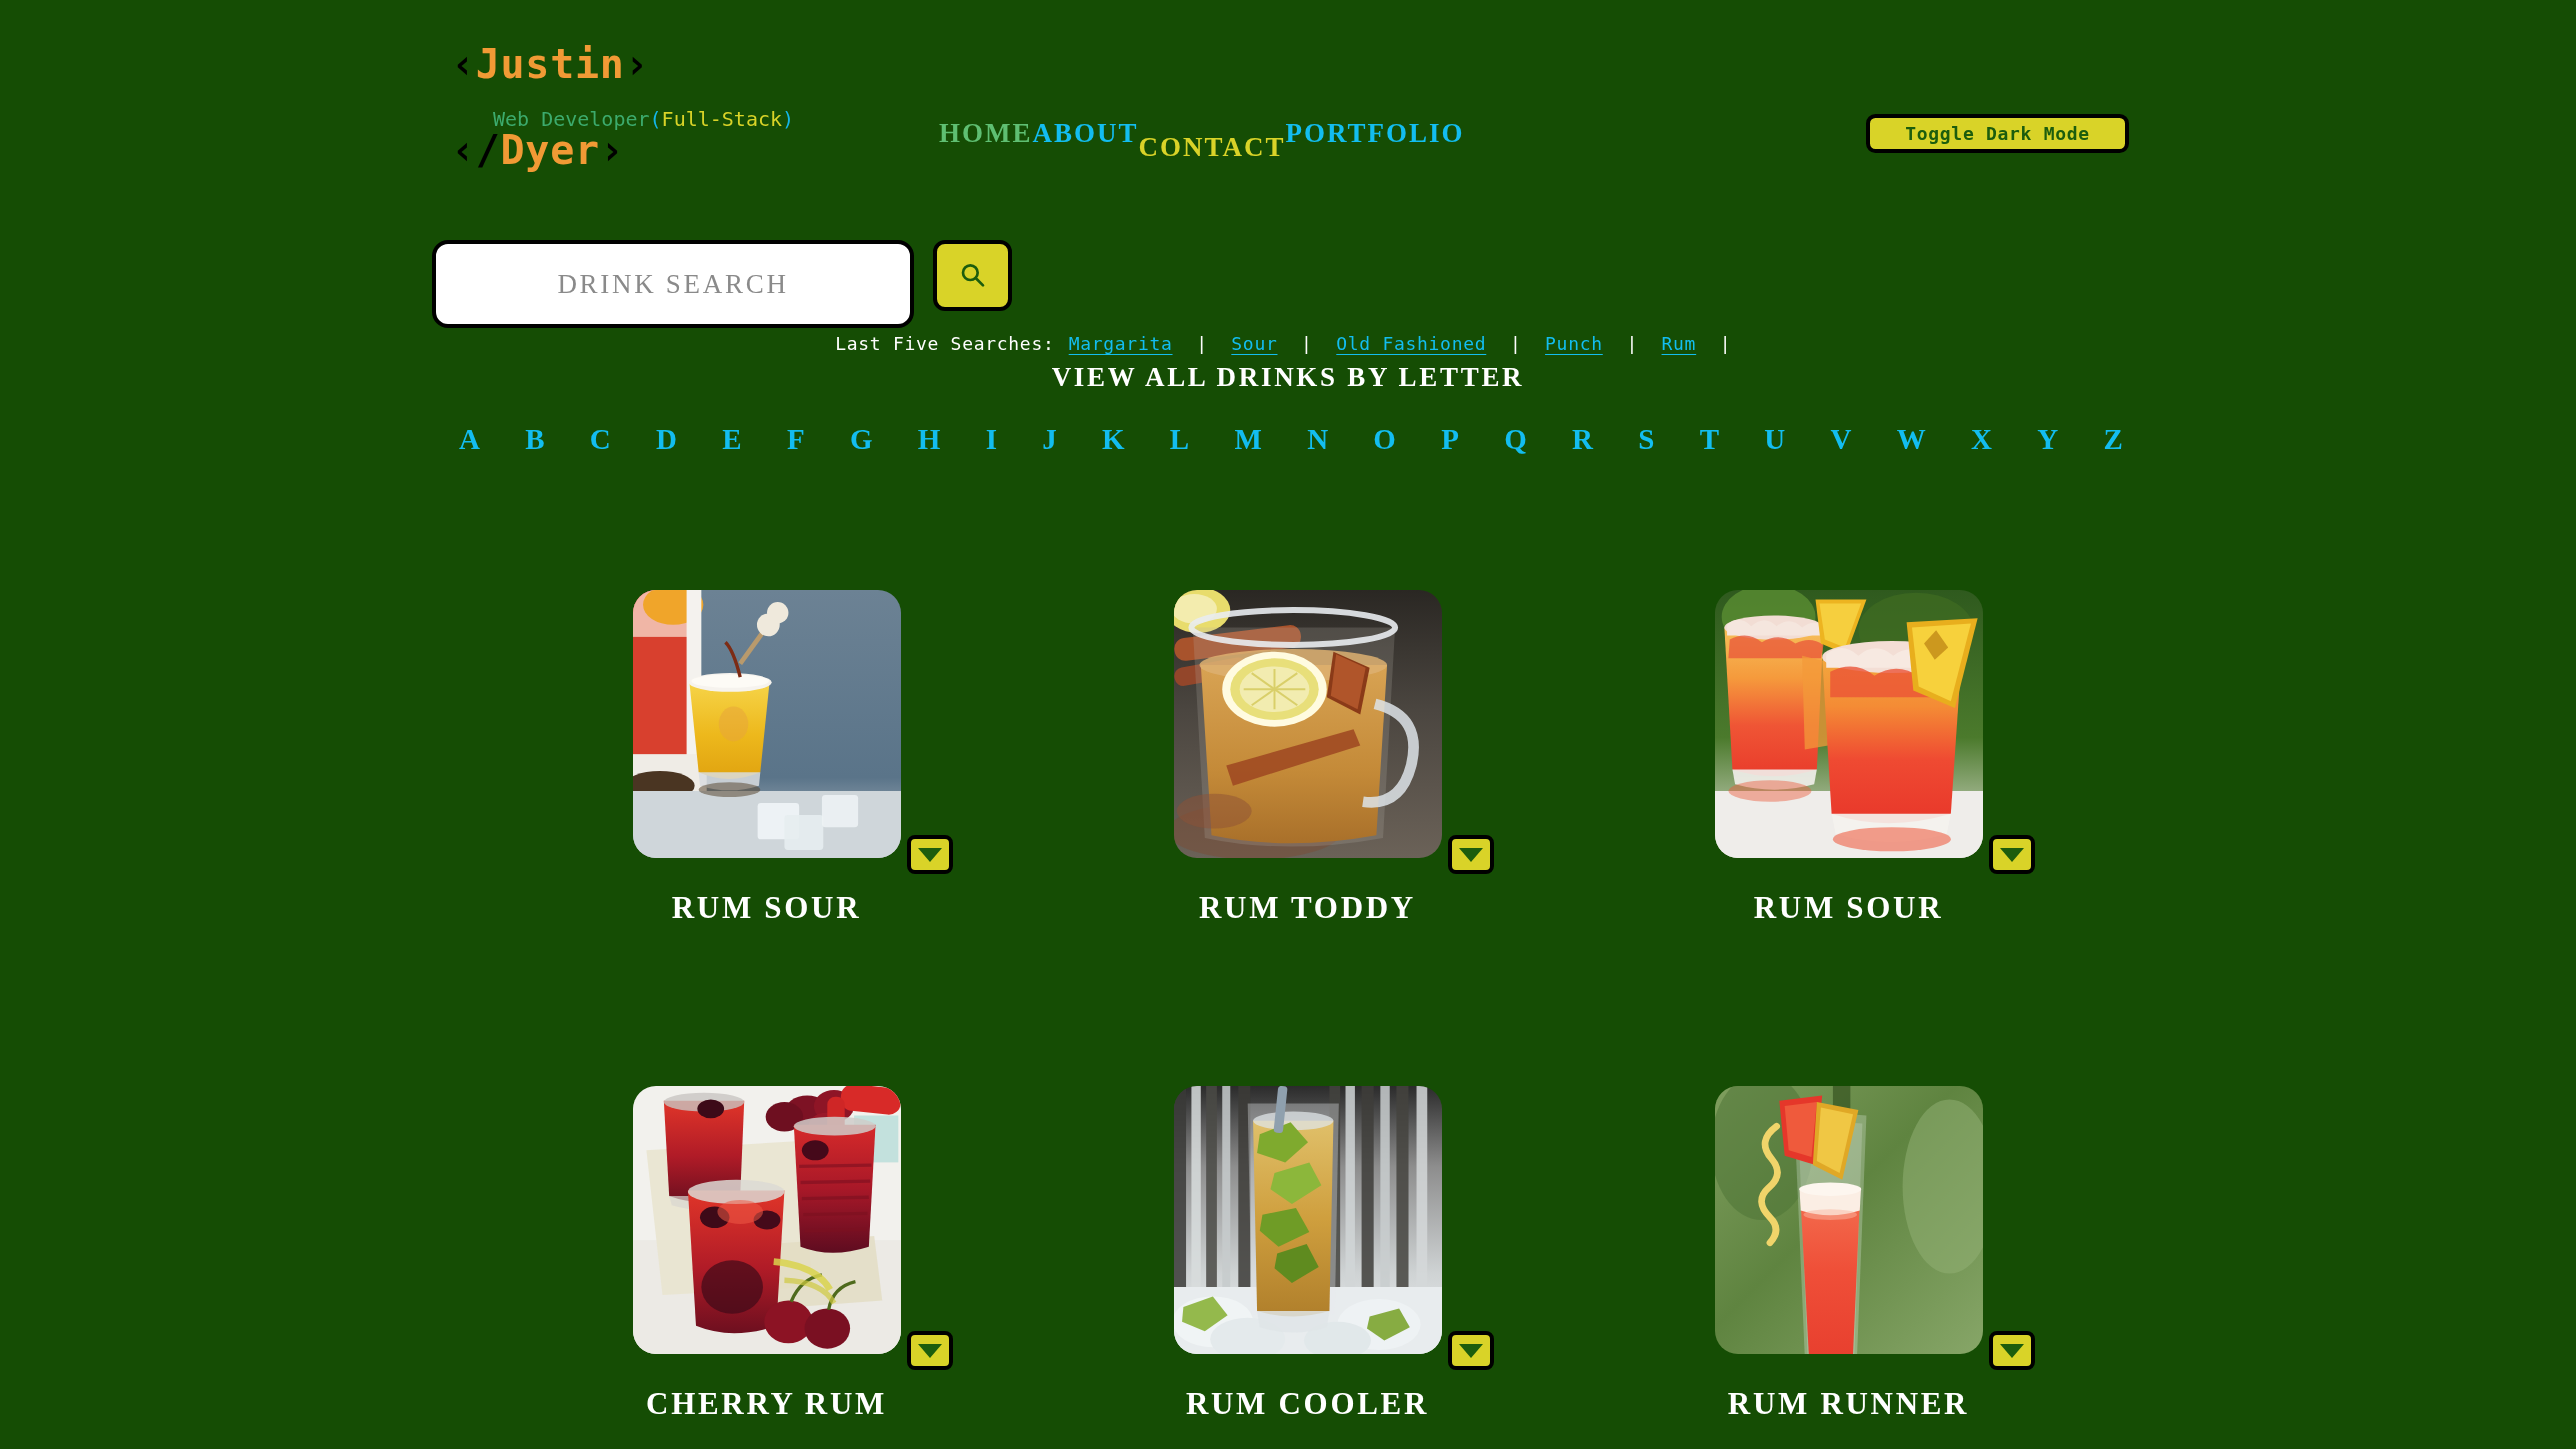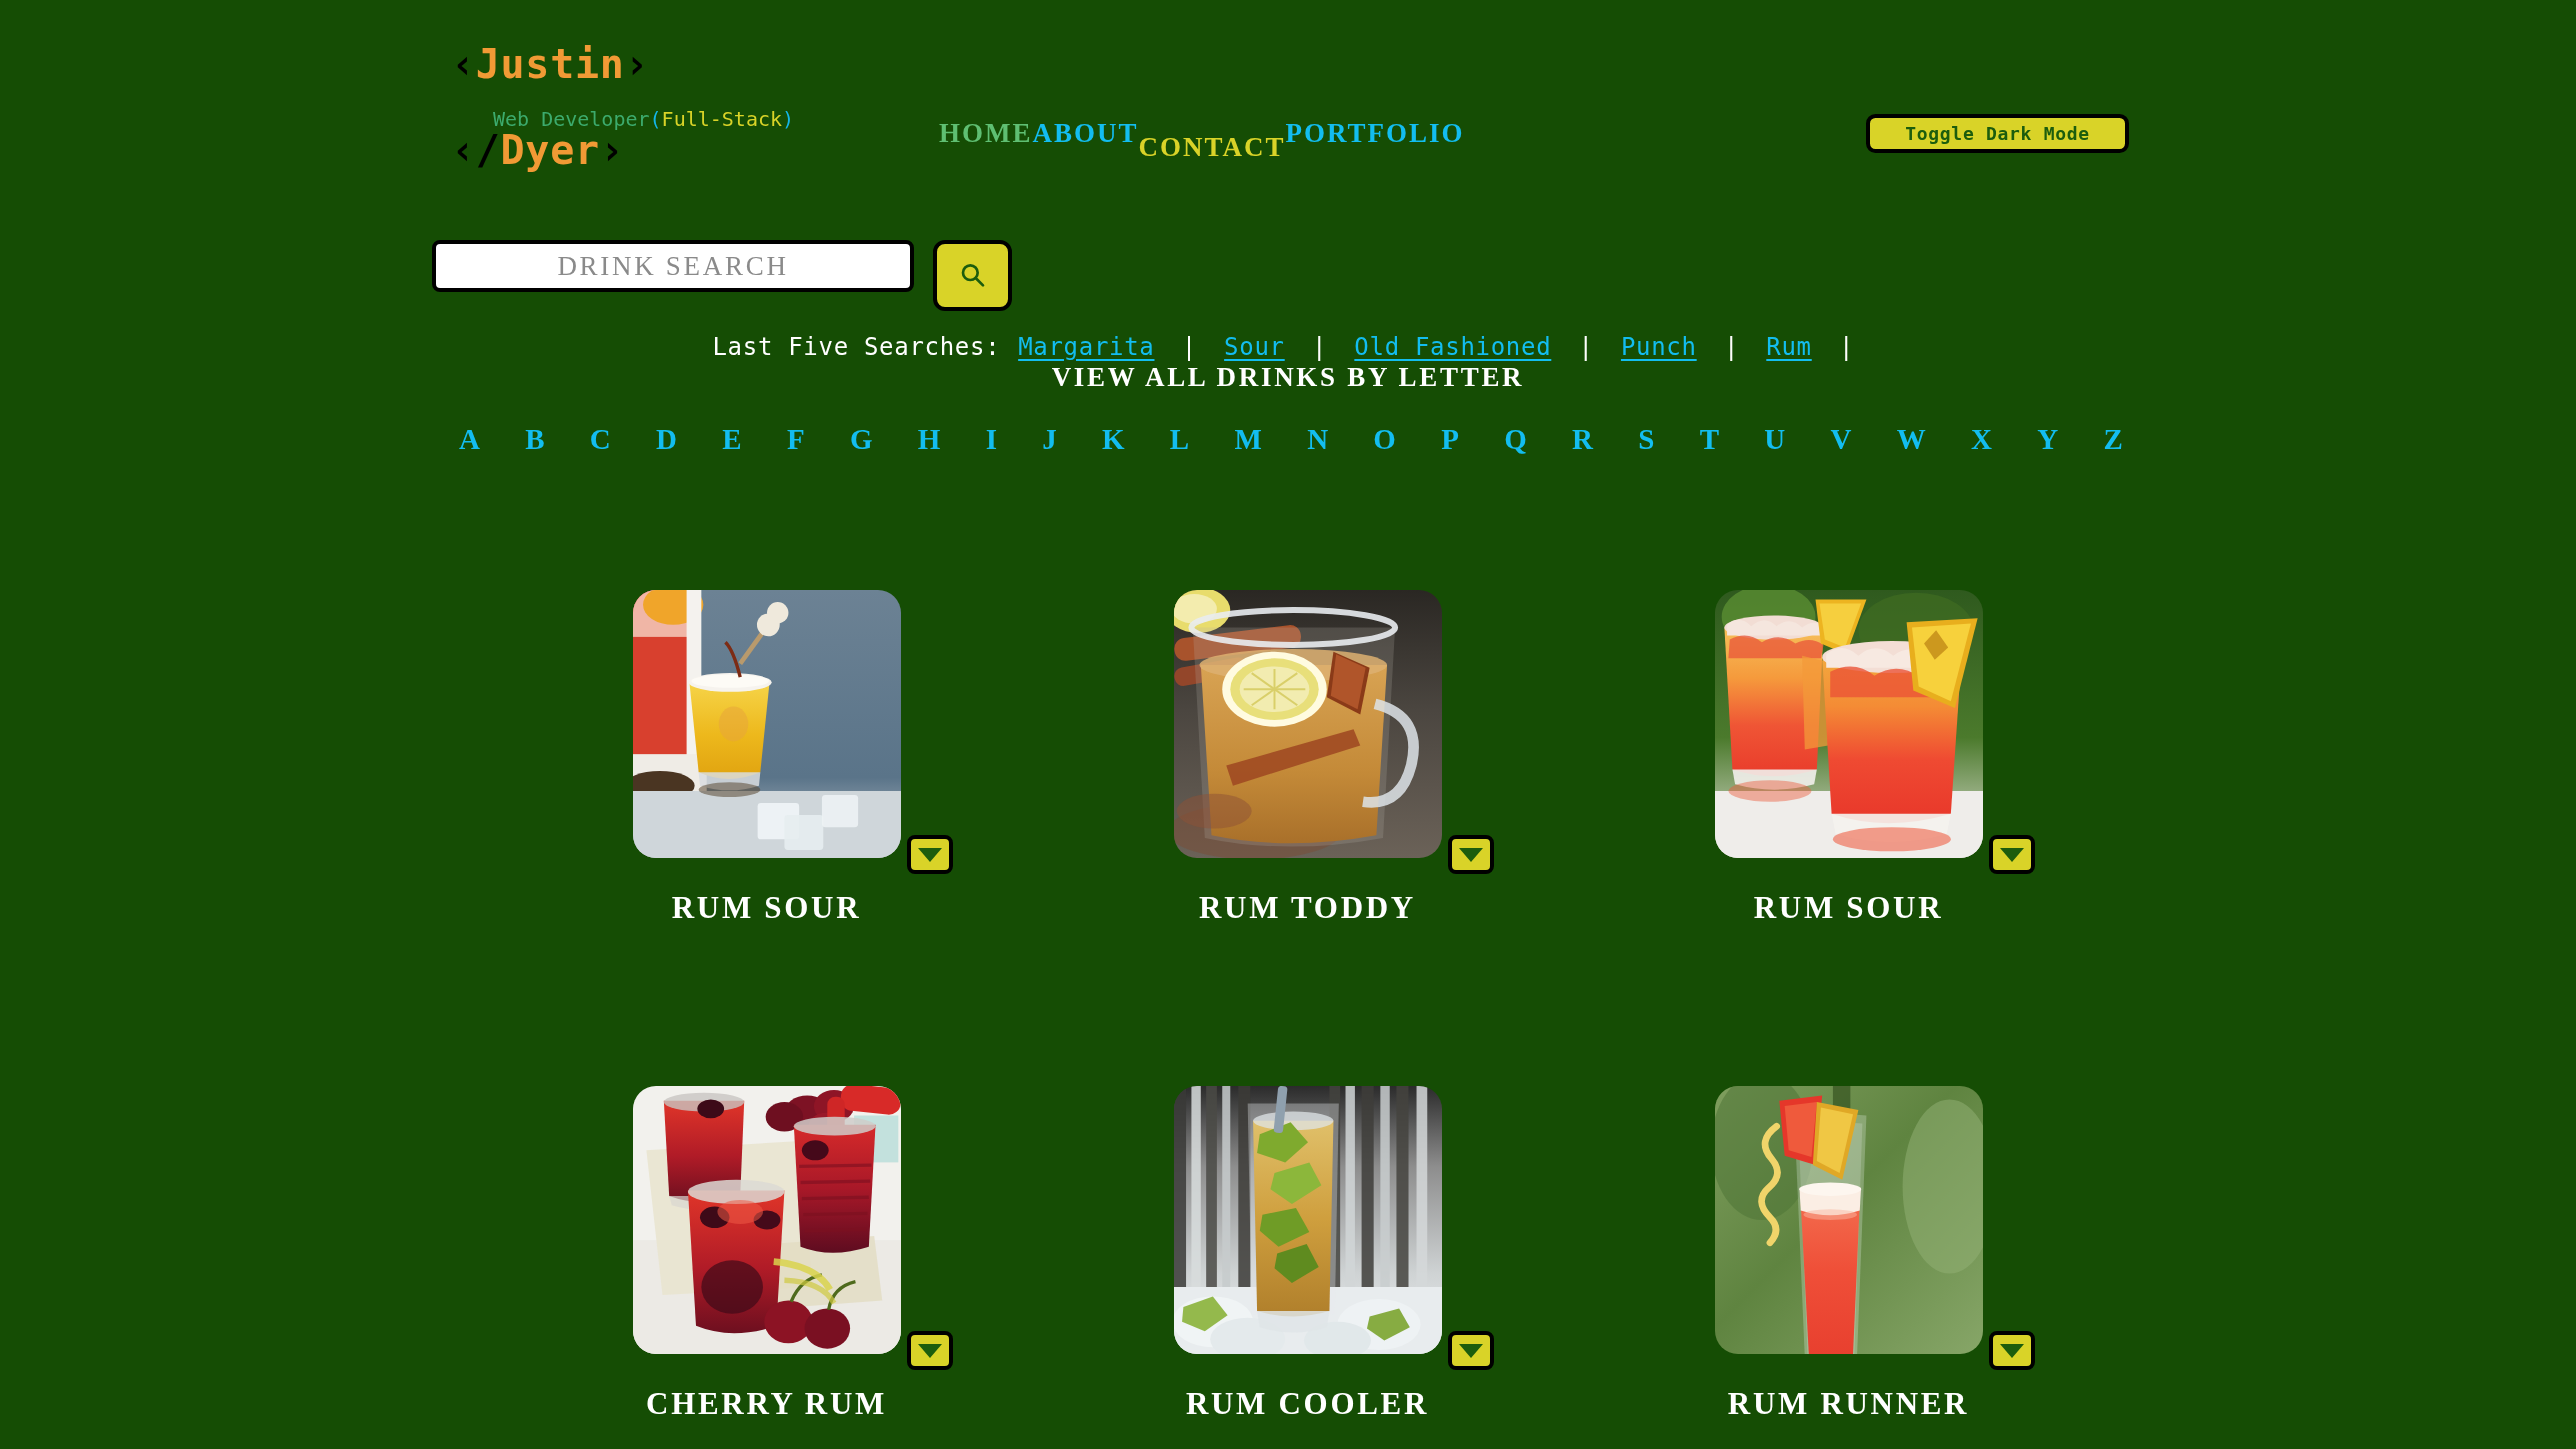--- a/index.html
+++ b/index.html
@@ -111,24 +111,24 @@
   .search-row {
     position: absolute;
     left: 432px;
     top: 240px;
     display: flex;
     align-items: flex-start;
     gap: 19px;
   }
   .search-input {
     width: 482px;
-    height: 52px;
+    height: 88px;
     background: #ffffff;
     border: 4.7px solid #000000;
-    border-radius: 8px;
+    border-radius: 16px;
     font-family: "Liberation Serif", serif;
     font-size: 27px;
     letter-spacing: 2.7px;
     text-align: center;
     color: #222222;
     outline: none;
   }
   .search-input::placeholder {
     color: #8a8a8a;
     letter-spacing: 2.7px;
@@ -148,21 +148,21 @@
   .search-btn svg { display: block; }
 
   
   .last-searches {
     position: absolute;
     left: 0;
     top: 333px;
     width: 2576px;
     text-align: center;
     font-family: "DejaVu Sans Mono", monospace;
-    font-size: 24px;
+    font-size: 18px;
     color: #ffffff;
     letter-spacing: 0.7px;
     white-space: nowrap;
   }
   .search-link {
     color: #13bdf0;
     text-decoration: underline;
     text-underline-offset: 4px;
     margin: 0 2.7px;
   }

